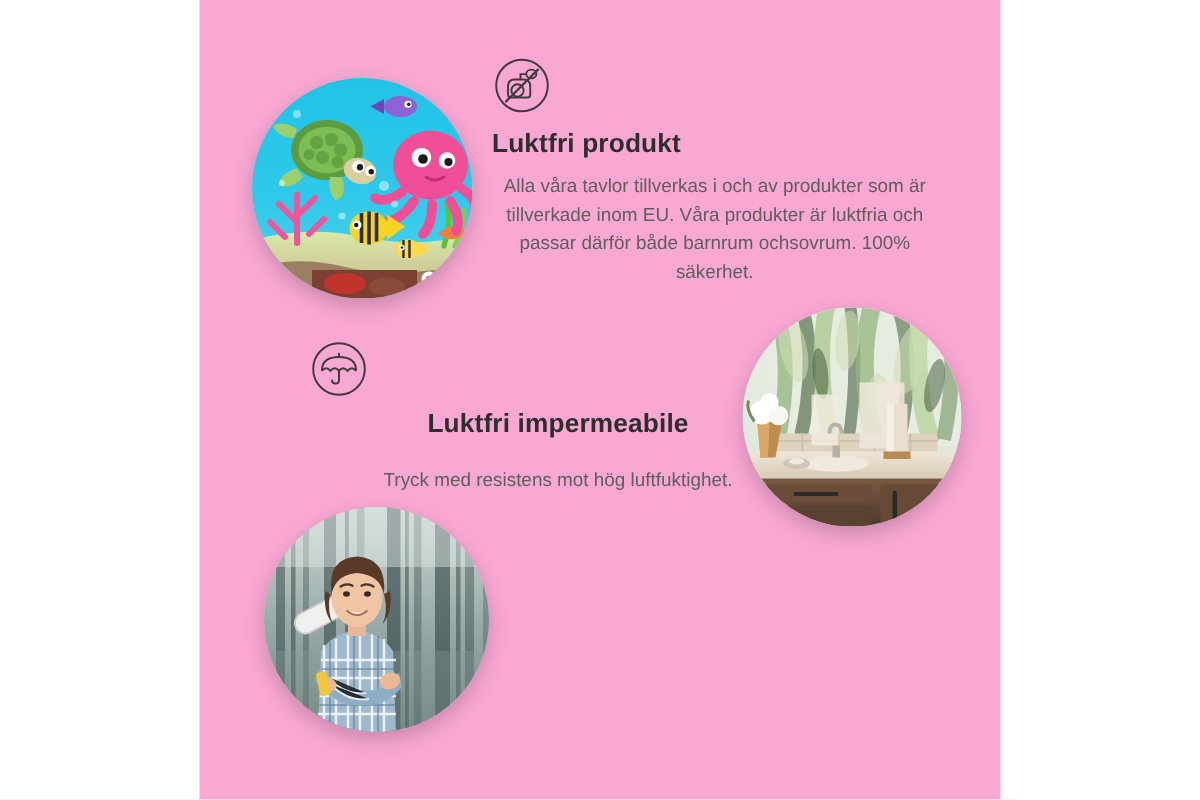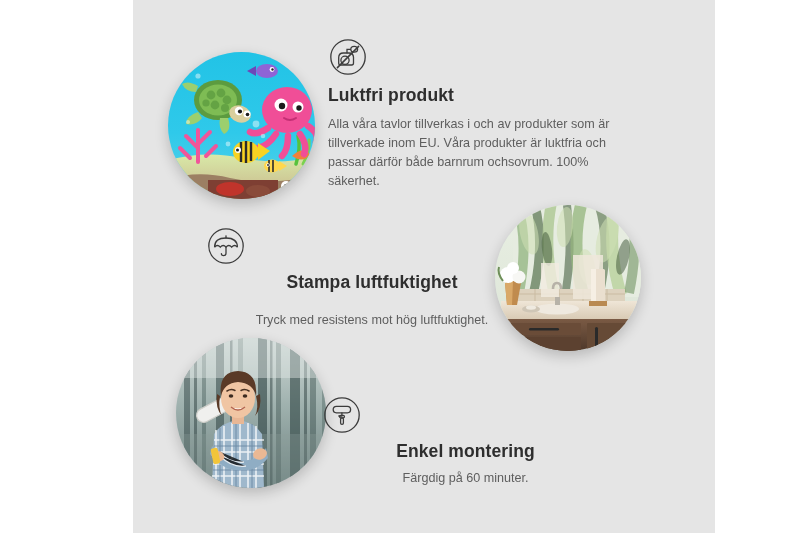--- a/index.html
+++ b/index.html
@@ -17,23 +17,23 @@
     width: 800px;
     height: 533px;
     background: #ffffff;
   }
 
   
   .panel {
     position: absolute;
     left: 133px;
     top: 0;
-    width: 582px;
+    width: 534px;
     height: 533px;
-    background: #e5e5e5;
+    background: #f9a8d4;
     overflow: hidden;
   }
 
   
   .bubble {
     position: absolute;
     border-radius: 50%;
     overflow: hidden;
     box-shadow: 0 5px 14px rgba(0,0,0,0.20);
     background: #cfd5d8;
@@ -55,20 +55,21 @@
     font-weight: 700;
     color: #2e2e2e;
     letter-spacing: 0.1px;
     line-height: 1.35;
   }
   .f-desc {
     font-size: 12.6px;
     font-weight: 400;
     color: #5e5e5e;
     line-height: 1.52;
+    text-align: center;
   }
 
   
   #feature-odourless { left: 195px; top: 38px; width: 300px; text-align: left; }
   #feature-odourless .icon-wrap { margin-left: 1px; margin-bottom: 8px; }
   #feature-odourless .f-desc { margin-top: 7px; width: 297px; }
 
   
   #feature-waterproof { left: 74px; top: 227px; width: 330px; text-align: center; }
   #feature-waterproof .icon-wrap { margin: 0 auto 6px auto; }
@@ -391,36 +392,19 @@
 
           <path d="M7.6 20.2 q0 -9.2 11.4 -9.2 q11.4 0 11.4 9.2" fill="none" stroke="#3c3c3c" stroke-width="1.3"></path>
 
           <path d="M7.6 20.2 q2.8 -3.4 5.7 0 q2.9 -3.4 5.7 0 q2.8 -3.4 5.7 0 q2.9 -3.4 5.7 0" fill="none" stroke="#3c3c3c" stroke-width="1.3"></path>
 
           <path d="M19 20.2 v6.1 q0 2.4 -2.4 2.4 q-2.2 0 -2.2 -2" fill="none" stroke="#3c3c3c" stroke-width="1.3" stroke-linecap="round"></path>
 
           <line x1="19" y1="11" x2="19" y2="8.8" stroke="#3c3c3c" stroke-width="1.3" stroke-linecap="round"></line>
         </svg>
       </span>
-      <div class="f-title">Stampa luftfuktighet</div>
+      <div class="f-title">Luktfri impermeabile</div>
       <div class="f-desc">Tryck med resistens mot hög luftfuktighet.</div>
     </div>
 
-    <div class="feature" id="feature-mounting">
-      <span class="icon-wrap">
-        <svg width="38" height="38" viewBox="0 0 38 38">
-          <circle cx="19" cy="19" r="17.2" fill="none" stroke="#3c3c3c" stroke-width="1.3"></circle>
-
-          <rect x="10.2" y="10.4" width="17.4" height="6.4" rx="3.2" fill="none" stroke="#3c3c3c" stroke-width="1.3"></rect>
-
-          <path d="M18.9 16.8 v3.2 h-3.1" fill="none" stroke="#3c3c3c" stroke-width="1.3" stroke-linecap="round"></path>
-
-          <rect x="16.6" y="19.4" width="4.8" height="2.4" rx="1.1" fill="none" stroke="#3c3c3c" stroke-width="1.3"></rect>
-
-          <rect x="17.6" y="21.8" width="2.8" height="6.6" rx="1.3" fill="none" stroke="#3c3c3c" stroke-width="1.3"></rect>
-        </svg>
-      </span>
-      <div class="f-title">Enkel montering</div>
-      <div class="f-desc">Färgdig på 60 minuter.</div>
-    </div>
 
   </div>
 </div>
 
 </body></html>

